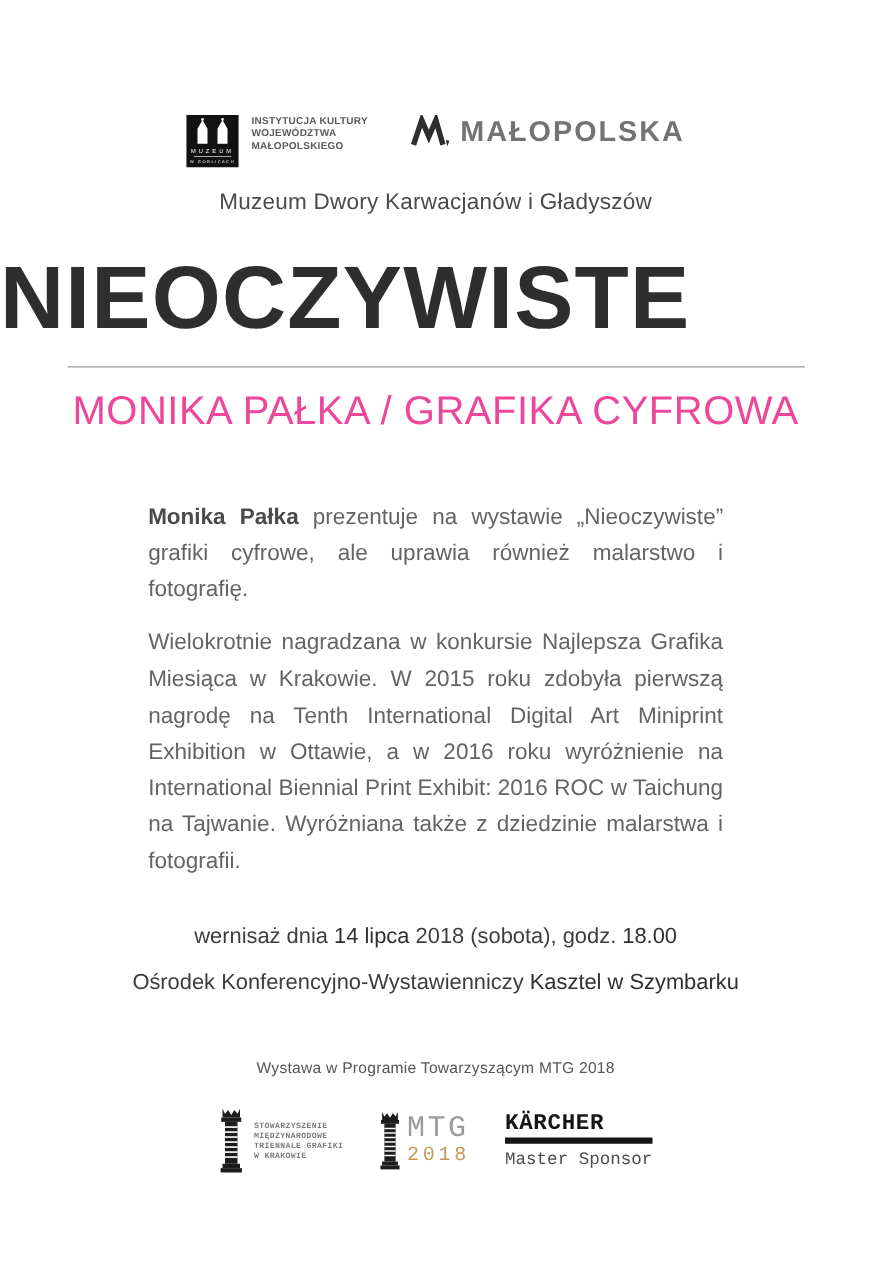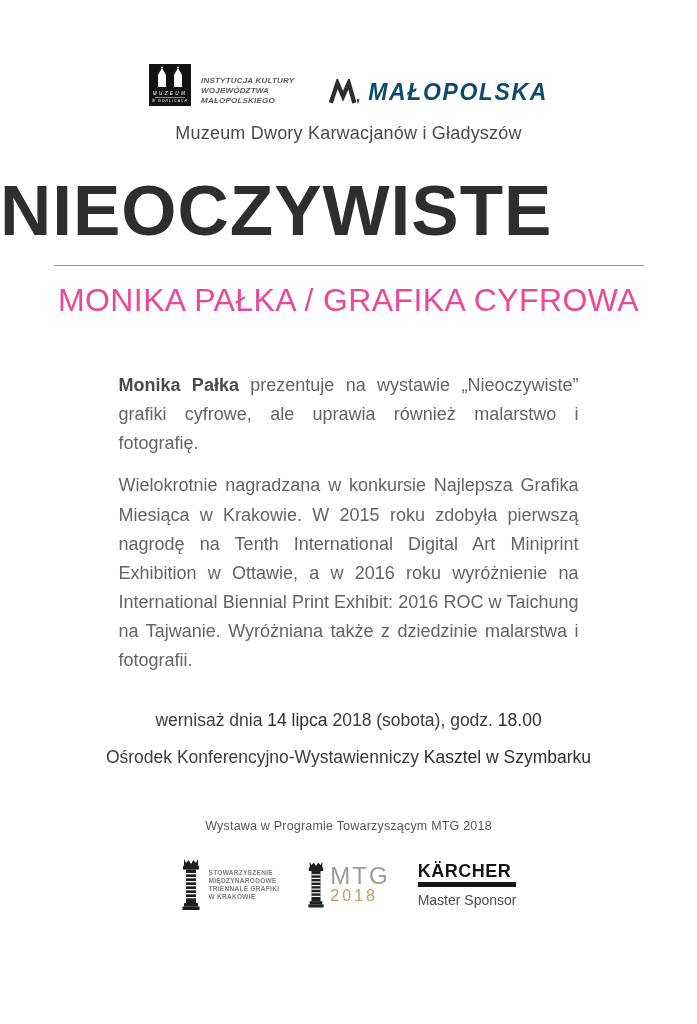--- a/index.html
+++ b/index.html
@@ -1,42 +1,42 @@
 <!DOCTYPE html>
 <html><head>
 <meta charset="utf-8">
 <style>
   html,body{margin:0;padding:0;background:#fff;}
   .page{
     position:relative;width:697px;height:1024px;background:#ffffff;
     font-family:"Liberation Sans",sans-serif;overflow:hidden;margin:0 auto;
   }
   
-  .logos-row{display:flex;justify-content:center;align-items:flex-end;padding-top:64px;font-style:italic;}
+  .logos-row{display:flex;justify-content:center;align-items:flex-start;padding-top:92px;}
   .museum-logo svg{display:block;}
   .institution{margin-left:10px;font-size:8px;font-weight:bold;color:#5a5a5a;line-height:10px;letter-spacing:.2px;}
   .malopolska{display:flex;align-items:center;margin-left:34px;color:#2e2e2e;}
   .malopolska .m-mark{display:block;}
-  .malopolska .label{font-size:23px;font-weight:600;letter-spacing:1.6px;margin-left:8px;color:#0c4a6e;}
+  .malopolska .label{font-size:23px;font-weight:600;letter-spacing:1.6px;margin-left:8px;color:#737373;}
   .museum-title{text-align:center;font-size:18px;color:#4a4a4a;margin-top:17px;letter-spacing:.2px;}
   
   .title{text-align:left;font-size:71px;font-weight:bold;color:#2e2e2e;letter-spacing:1px;margin-top:31px;line-height:1;}
   .divider{width:590px;margin:19px auto 0;border:none;border-top:1px solid #9a9a9a;height:0;}
   .subtitle{text-align:center;font-size:32px;color:#ec4899;margin-top:16px;letter-spacing:.4px;font-weight:400;}
   
   .body-text{width:460px;margin:52px auto 0;font-size:18px;line-height:1.62;color:#646464;text-align:justify;}
   .body-text p{margin:0 0 13px 0;}
   .body-text b{font-weight:bold;color:#4a4a4a;}
   
   .event{margin-top:26px;text-align:center;font-size:17.5px;color:#3d3d3d;line-height:2.15;}
   .event b{font-weight:normal;color:#2f2f2f;}
   
   .note{margin-top:42px;text-align:center;font-size:12.5px;color:#565656;letter-spacing:.2px;}
   
-  .footer{display:flex;justify-content:center;align-items:center;margin-top:26px;gap:28px;}
+  .footer{display:flex;justify-content:center;align-items:center;margin-top:26px;gap:28px;font-family:Liberation Mono, monospace;}
   .smtg{display:flex;align-items:center;gap:8px;}
   .smtg-text{font-size:6.5px;color:#7d7d7d;line-height:8px;letter-spacing:.3px;font-weight:bold;}
   .mtg{display:flex;align-items:center;gap:5px;}
   .mtg-word{font-size:24px;color:#9b9b9b;letter-spacing:2px;line-height:22px;font-weight:400;}
   .mtg-year{font-size:16px;letter-spacing:3px;}
   .karcher{text-align:left;}
   .karcher .brand{font-size:18px;font-weight:800;color:#151515;letter-spacing:.5px;line-height:18px;}
   .karcher .bar{height:5px;background:#151515;margin-top:2px;width:100%;}
   .karcher .sponsor{font-size:14px;color:#4d4d4d;margin-top:5px;}
 </style>

